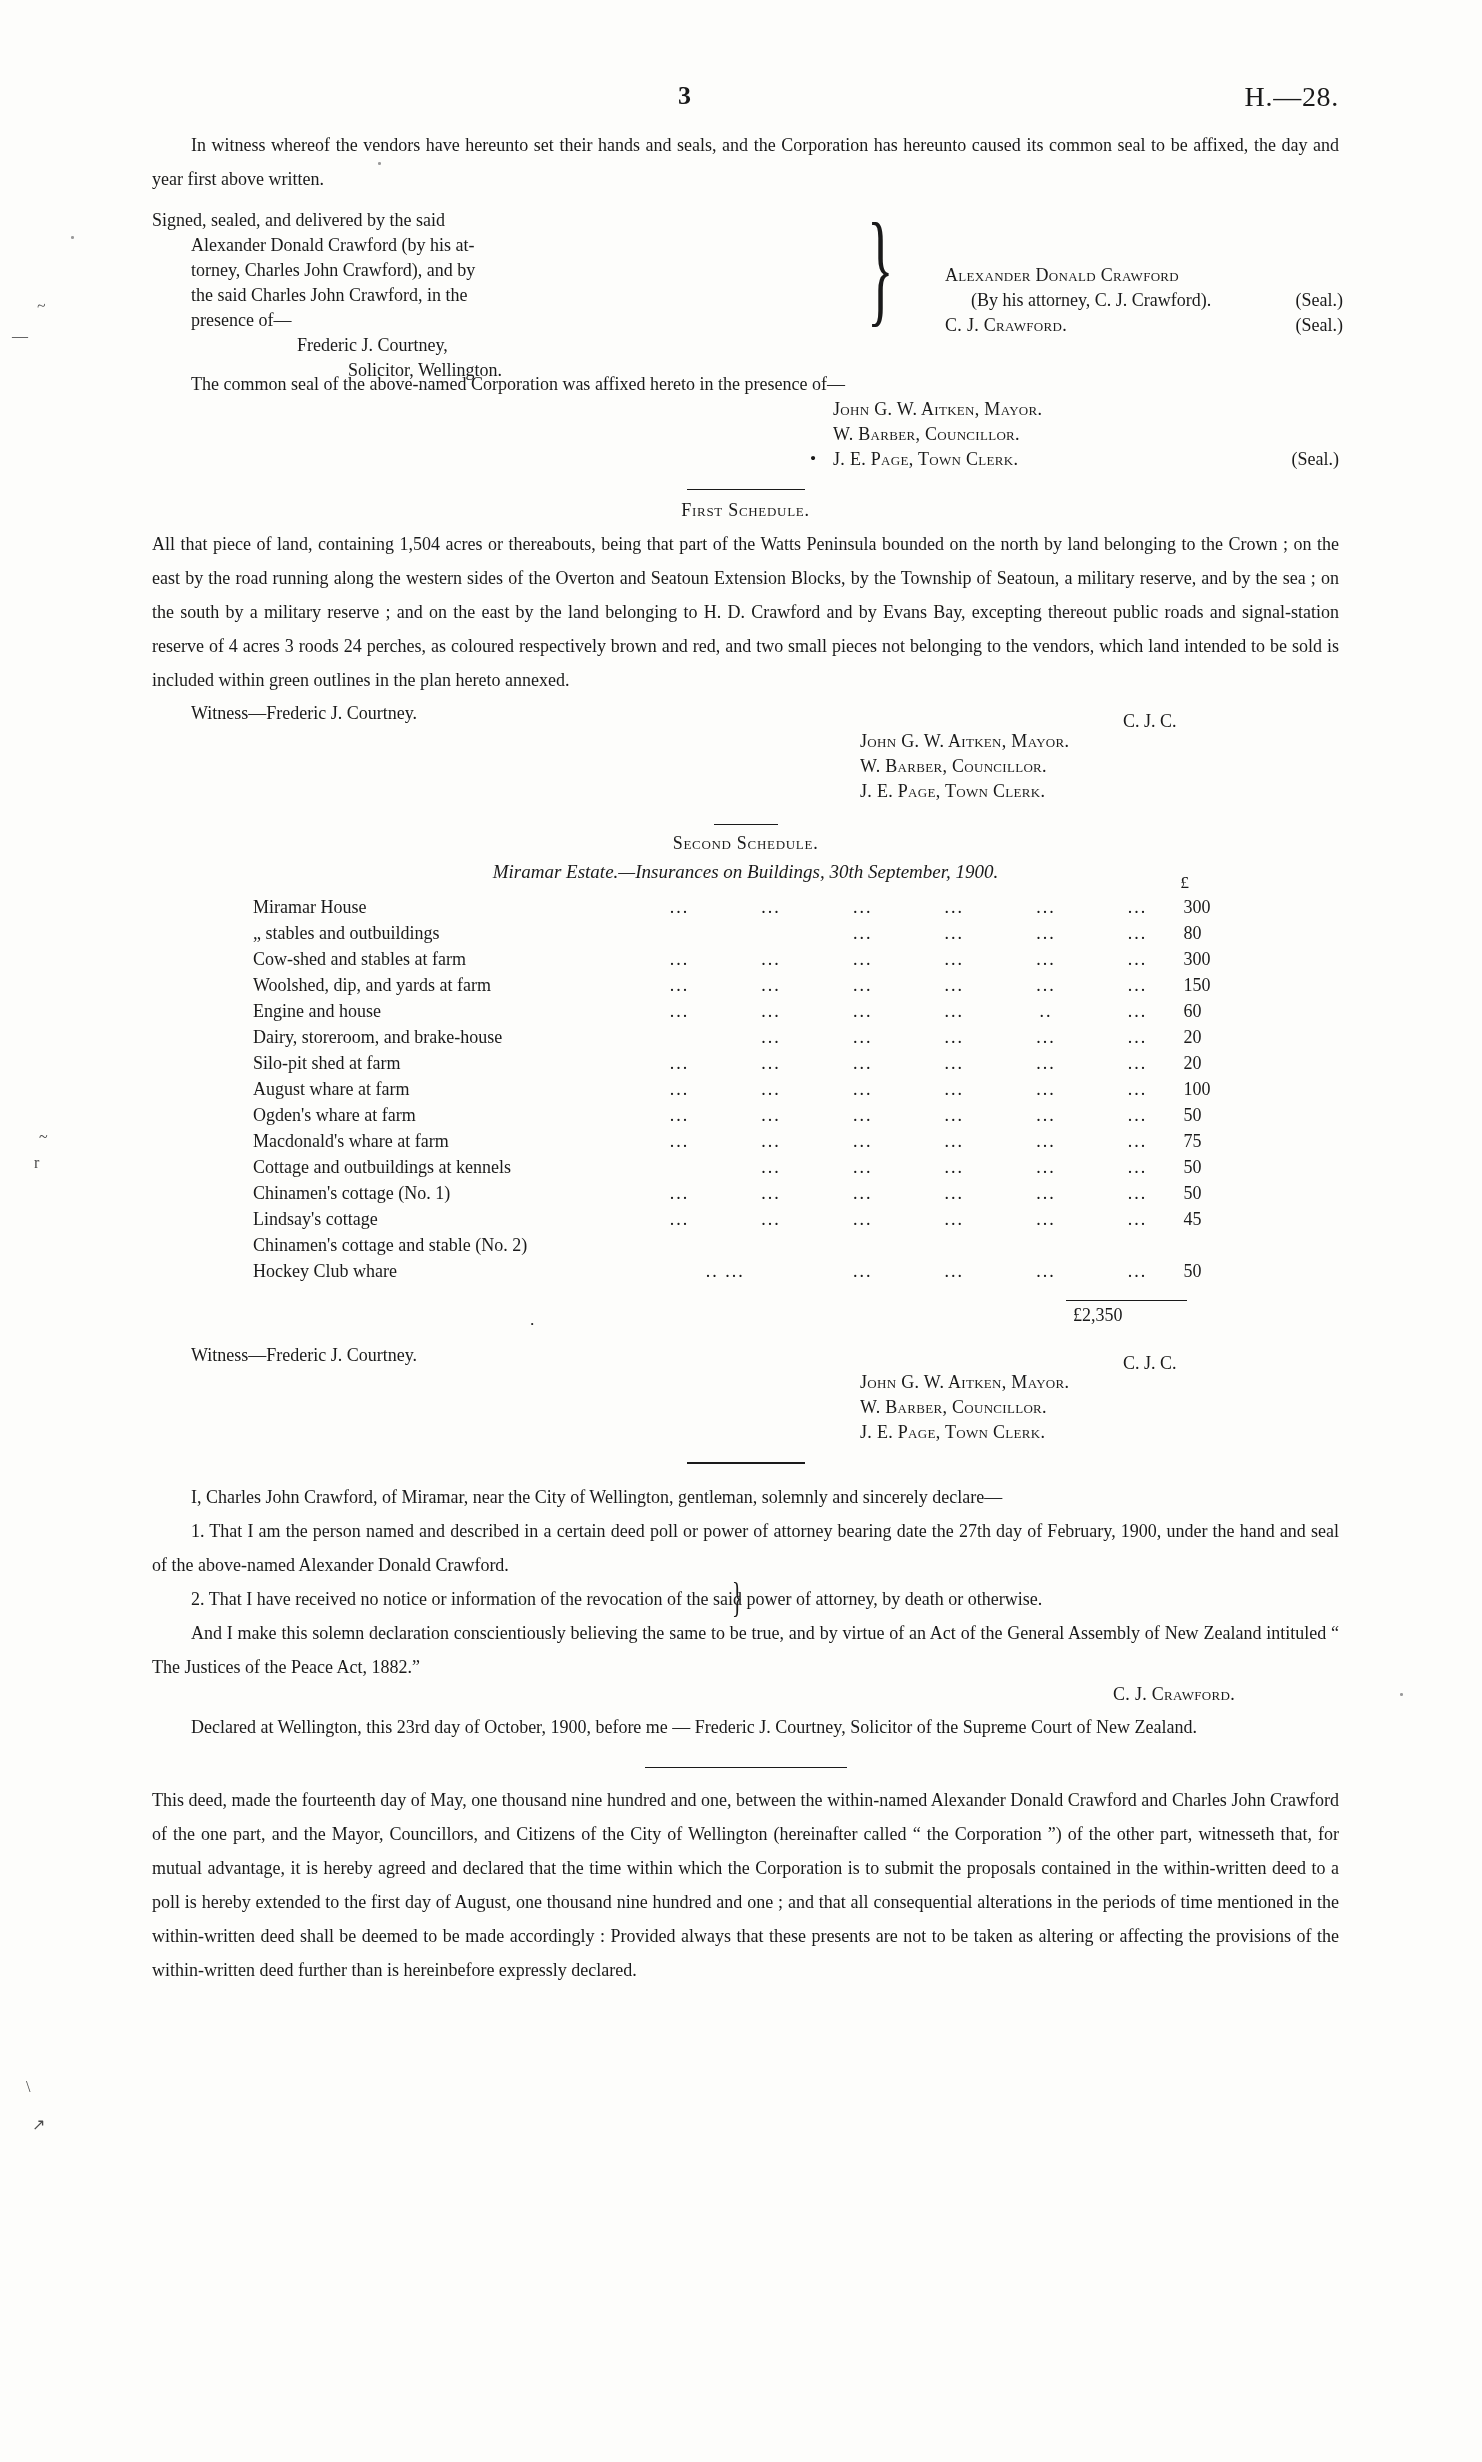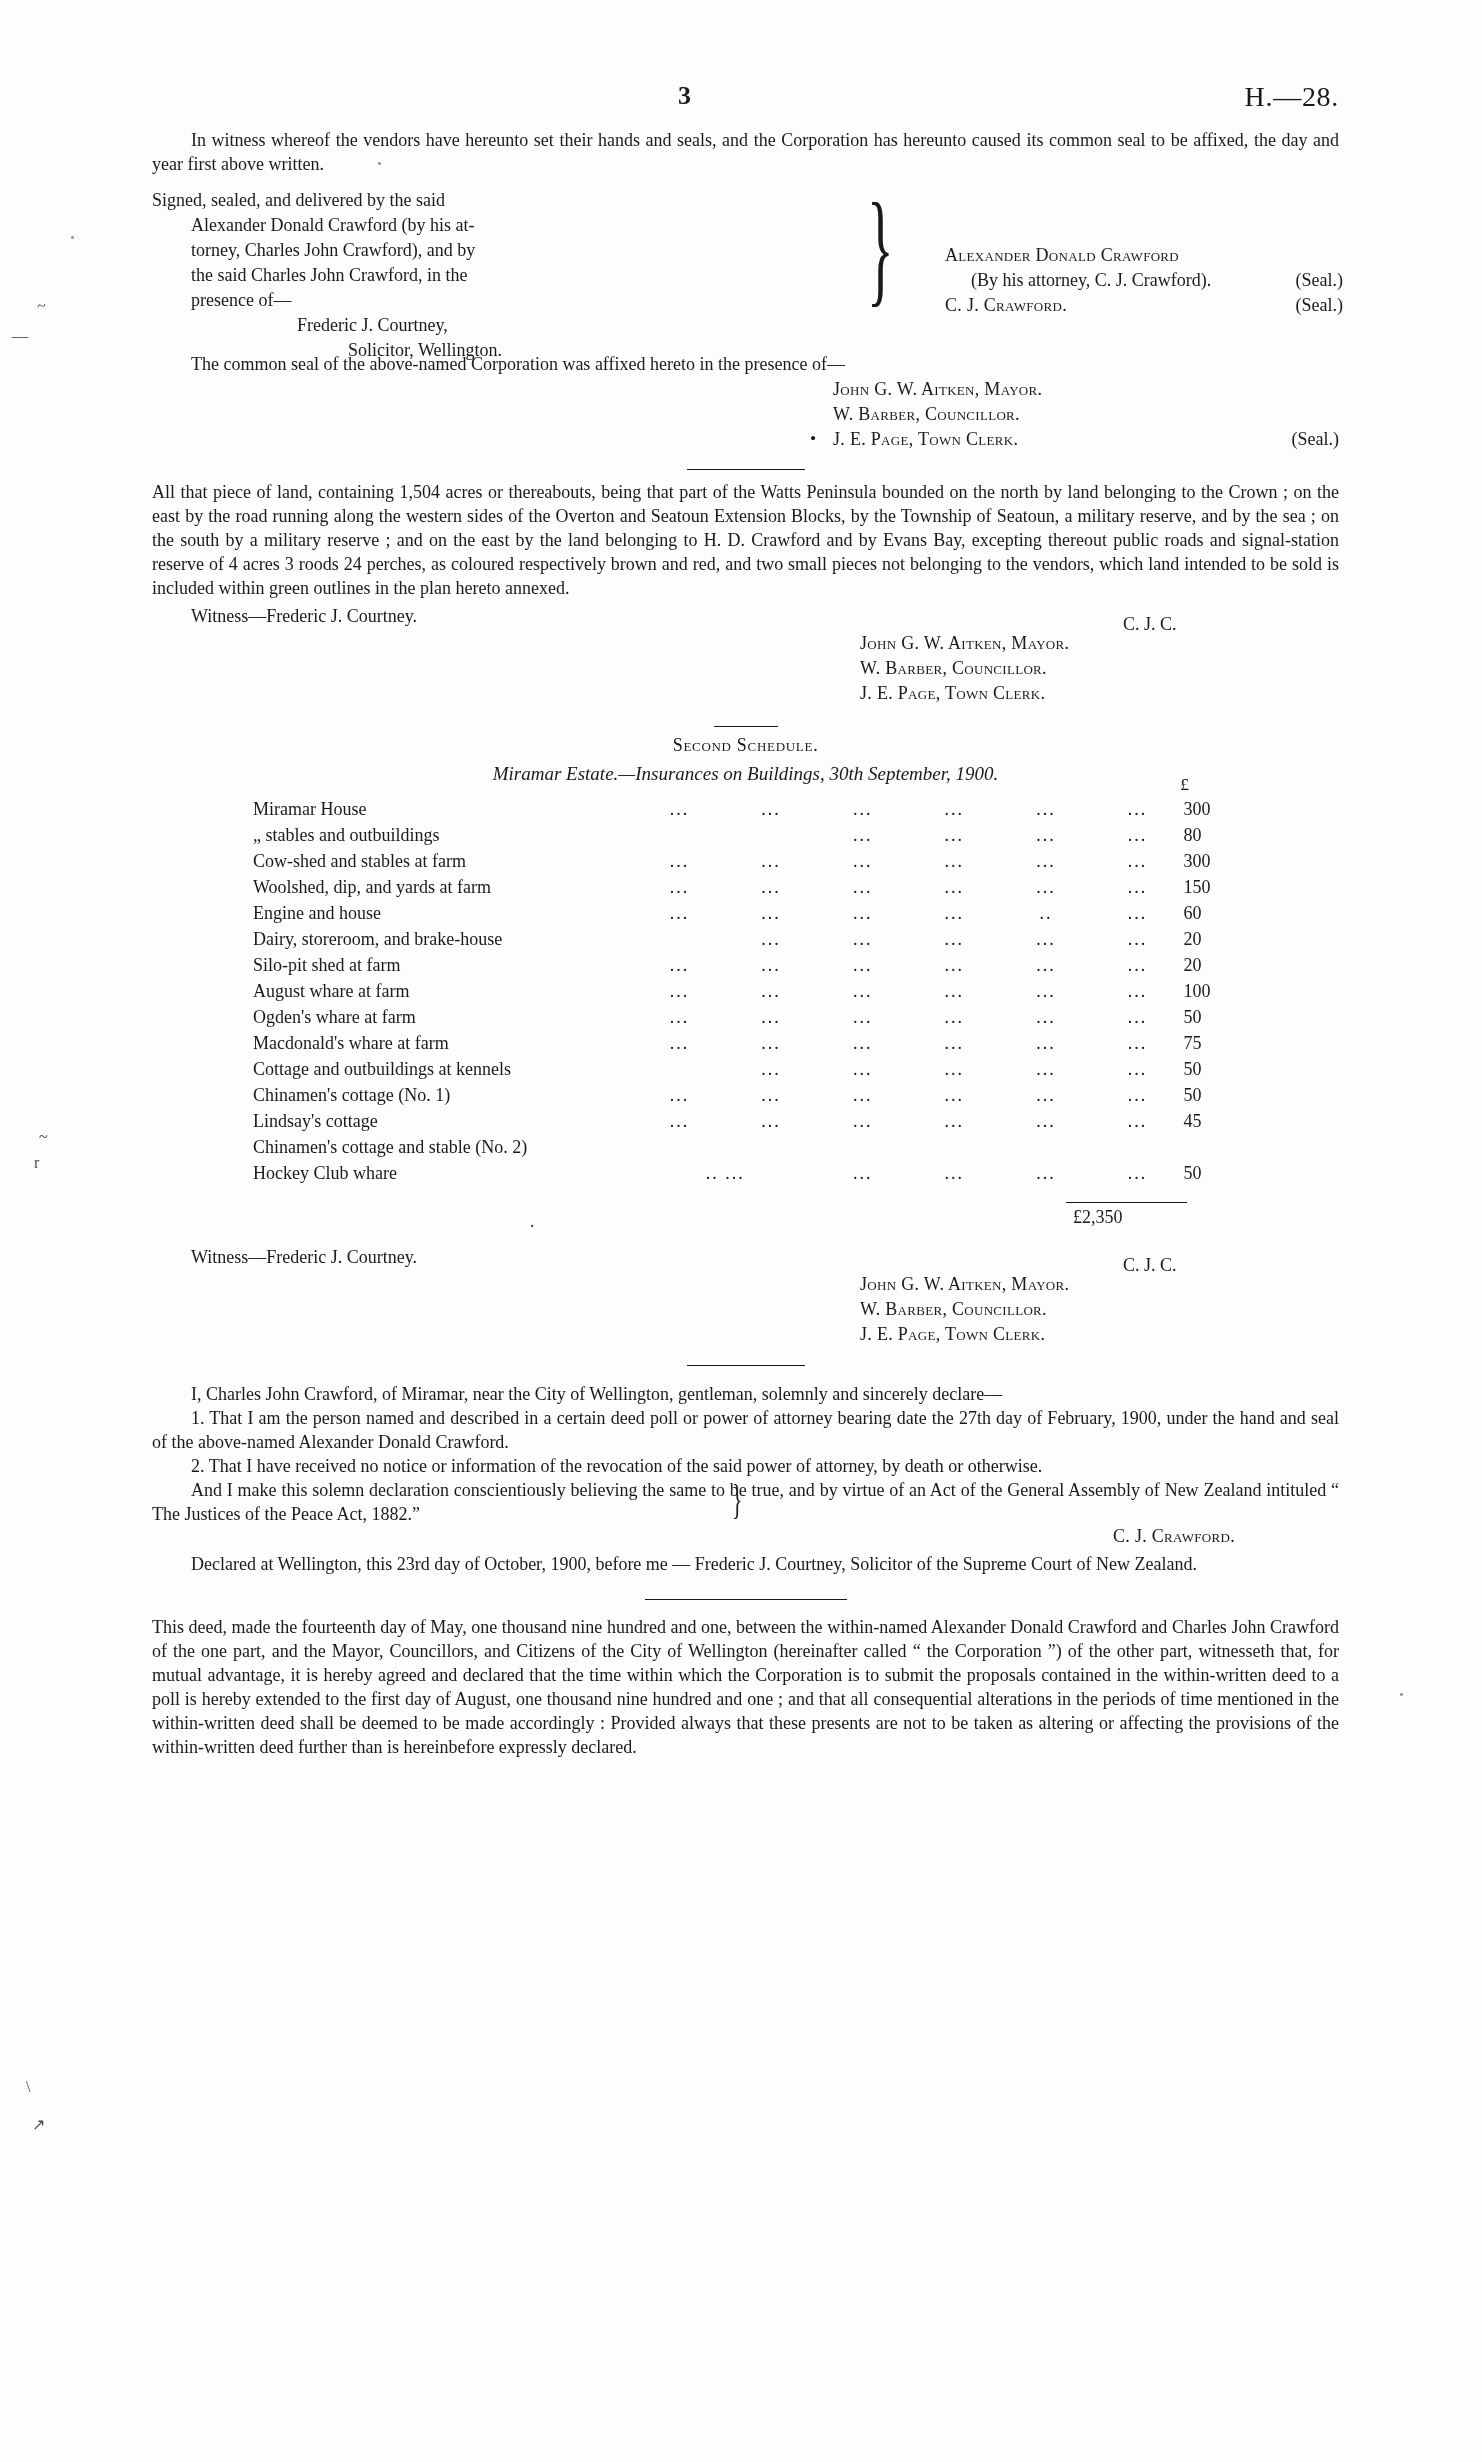--- a/index.html
+++ b/index.html
@@ -44,21 +44,21 @@
     right: 0;
     top: 0;
     font-size: 28px;
     font-weight: normal;
     letter-spacing: 0.7px;
   }
   
   p.para {
     margin: 0 0 0 0;
     font-size: 18px;
-    line-height: 24px;
+    line-height: 34px;
     text-align: justify;
     text-justify: inter-word;
   }
   .indent { text-indent: 39px; }
   .sc {
     font-variant: small-caps;
     letter-spacing: 0.3px;
   }
   
   .sig-block {
@@ -321,20 +321,21 @@
       <div class="corp-lines">
         <span class="sc" style="display:block;">John G.  W.  Aitken, Mayor.</span>
         <span class="sc" style="display:block;">W.  Barber, Councillor.</span>
         <span class="sc" style="display:block;">J.  E.  Page, Town Clerk.</span>
         <span class="seal">(Seal.)</span>
         <span class="dot-mark">•</span>
       </div>
     </div>
 
     <div class="rule"></div>
+    <div class="schedule-title">First Schedule.</div>
     <p class="para">All  that piece of land, containing 1,504 acres or thereabouts, being that part of the Watts Peninsula bounded on the north by land belonging to the Crown ; on the east by the road running along the western sides of the Overton and Seatoun Extension Blocks, by the Township of Seatoun, a military reserve, and by the sea ;  on the south by a military reserve ;  and on the east by the land belonging to H. D. Crawford and by Evans Bay, excepting thereout public roads and signal-station reserve of 4 acres 3 roods 24 perches, as coloured respectively brown and red, and two small pieces not belonging to the vendors, which land intended to be sold is included within green outlines in the plan hereto annexed.</p>
 
     <div class="witness-row">
       <span class="witness-left">Witness—Frederic J. Courtney.</span>
       <span class="witness-right">C.  J.  C.</span>
     </div>
     <div class="officials">
       <span class="ofc sc">John G.  W.  Aitken, Mayor.</span>
       <span class="ofc sc">W.  Barber, Councillor.</span>
       <span class="ofc sc">J.  E.  Page, Town Clerk.</span>

